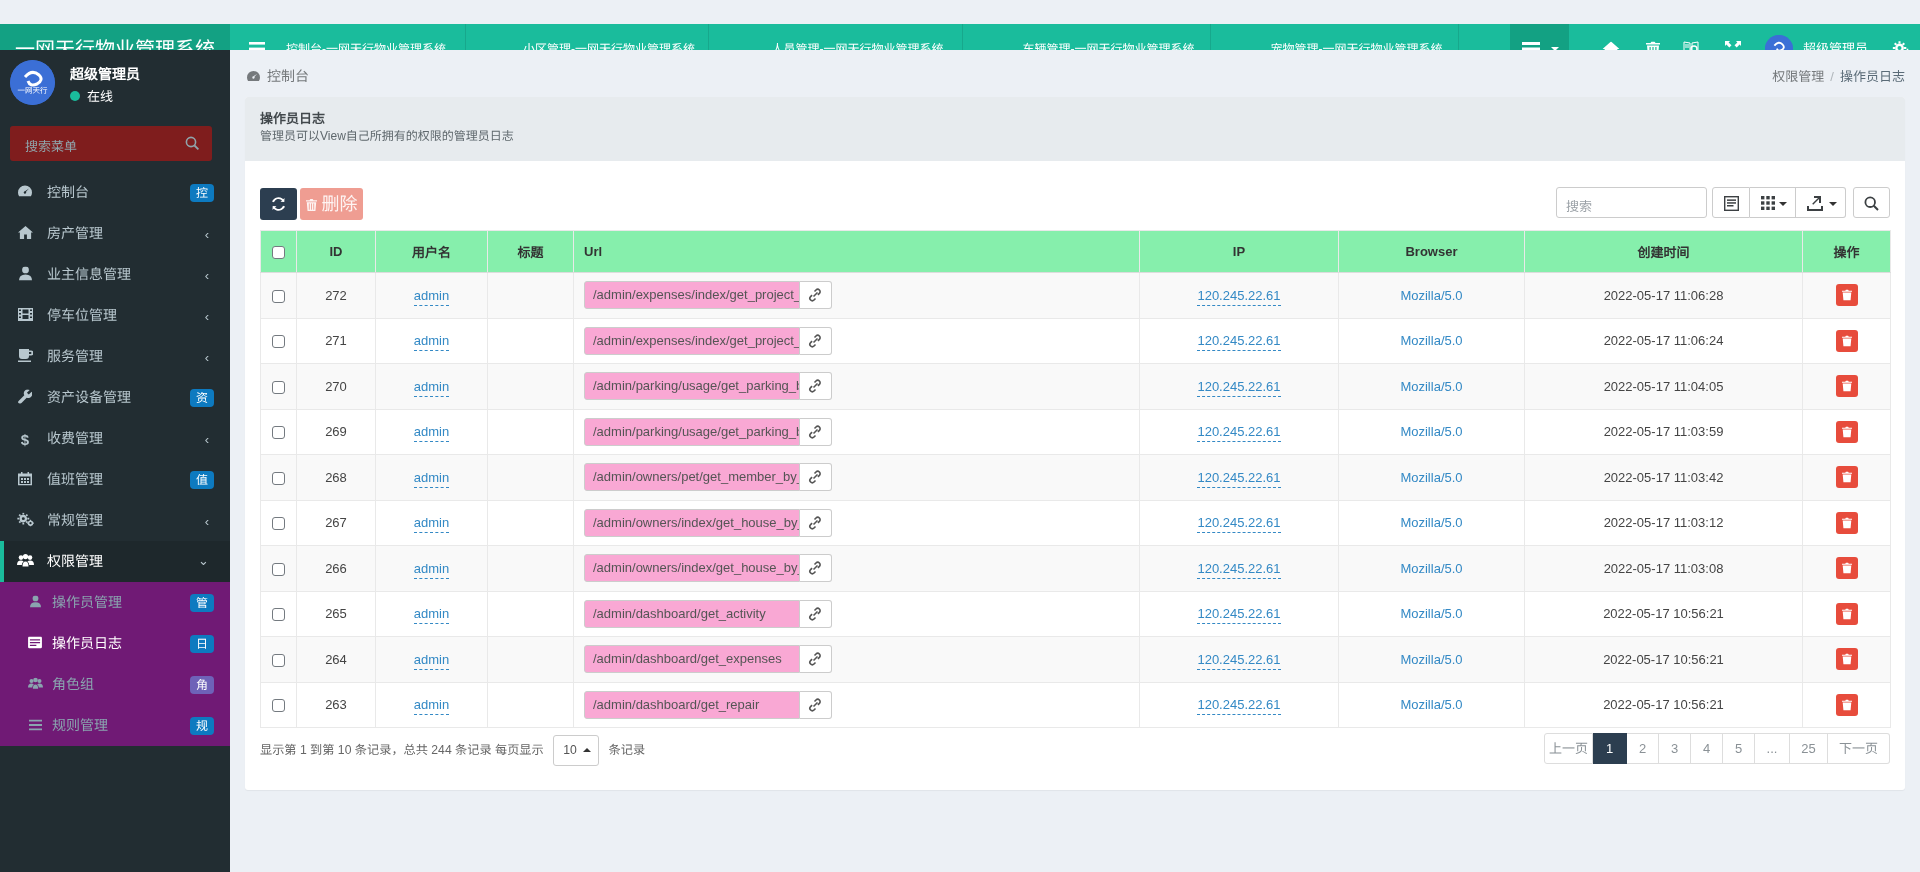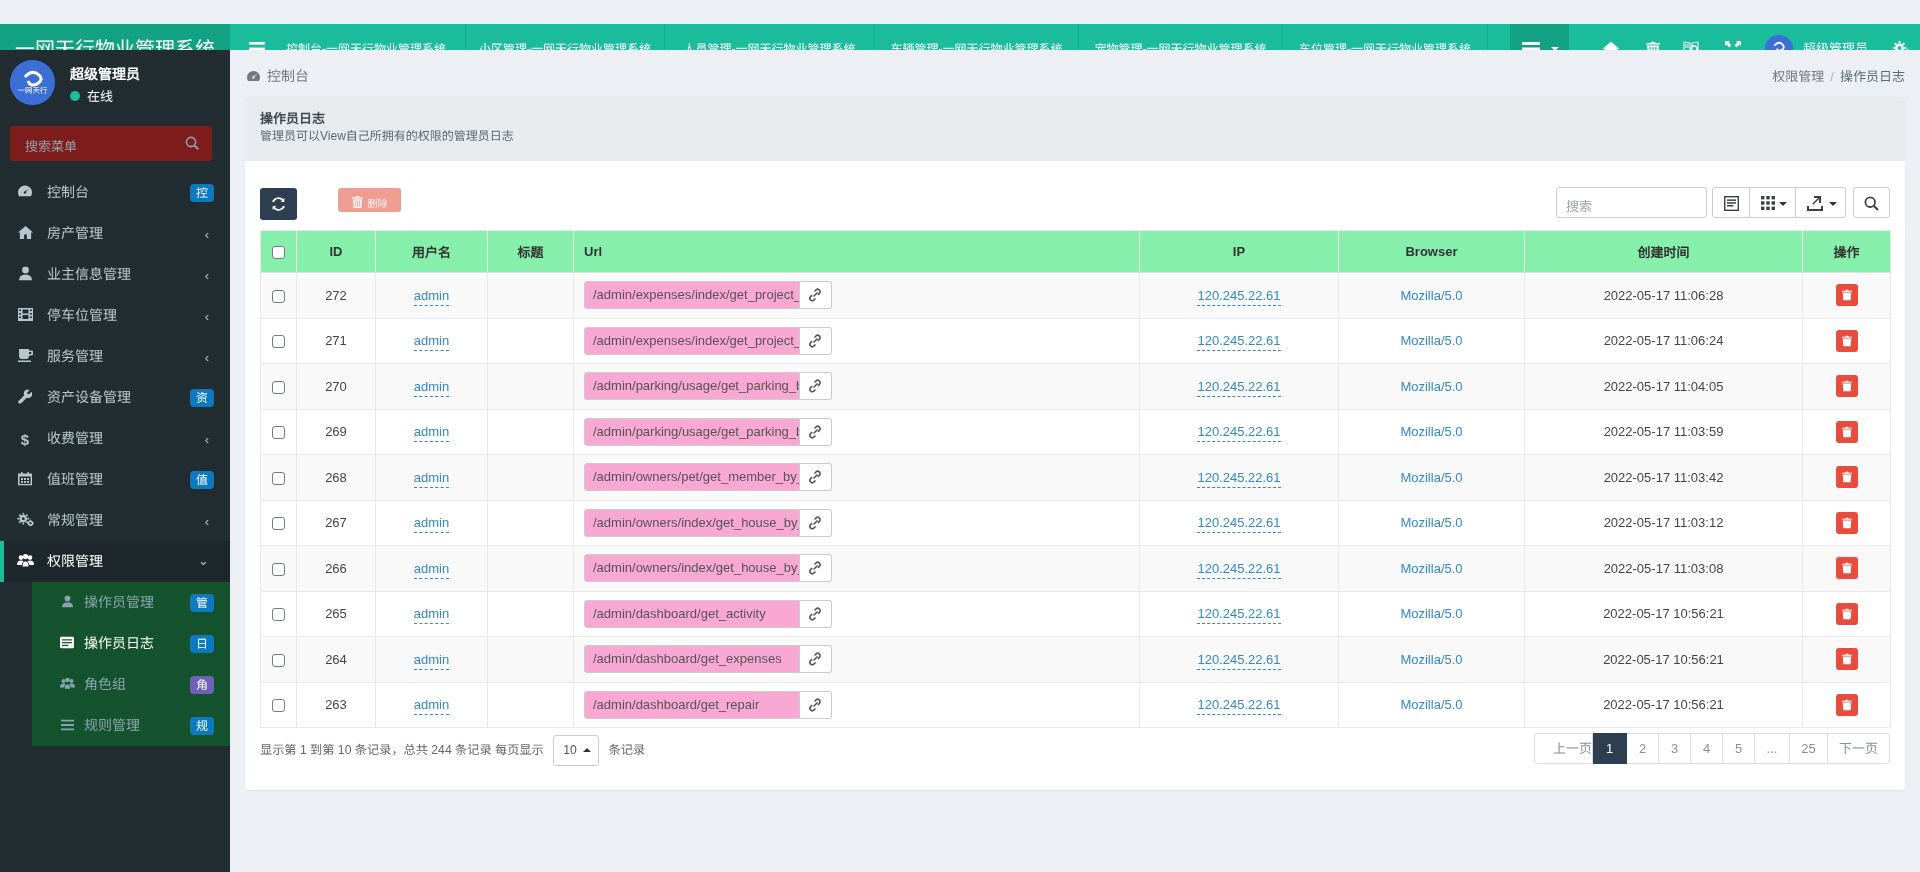--- a/index.html
+++ b/index.html
@@ -6,21 +6,21 @@
 * { margin:0; padding:0; box-sizing:border-box; }
 html,body { width:1920px; height:872px; overflow:hidden; font-family:"Liberation Sans",sans-serif; }
 body { background:#ecf0f5; font-size:13px; color:#444; }
 
 
 .navbar { position:absolute; left:0; top:0; width:1920px; height:50px; background:#1abc9c;margin-top:24px; }
 
 .brand { position:absolute; left:0; top:0; width:230px; height:50px; background:#13a183; color:#fff; font-size:20px; font-weight:normal; line-height:50px; text-align:center; letter-spacing:0px; }
 .nav-toggle { position:absolute; left:239px; top:0; width:36px; height:50px; color:#fff; text-align:center; }
 .nav-toggle svg { margin-top:18px; }
-.tabs { position:absolute; left:267px; top:0; height:50px; display:flex; overflow:hidden; width:1223px; }
+.tabs { position:absolute; left:267px; top:0; height:50px; display:flex; overflow:hidden; width:1223px;gap:44px; }
 .tabs .tab { height:50px; line-height:50px; color:#fff; font-size:12px; border-right:1px solid rgba(0,0,0,0.10); white-space:nowrap; text-align:center; flex:none; }
 .menu-dd { position:absolute; left:1510px; top:0; width:59px; height:50px; background:#13a183; color:#fff; }
 .menu-dd .bars { position:absolute; left:12px; top:18px; }
 .menu-dd .caret { position:absolute; right:10px; top:23px; width:0; height:0; border-left:4px solid transparent; border-right:4px solid transparent; border-top:4px solid #fff; }
 .top-ic { position:absolute; top:0; width:40px; height:50px; color:#fff; }
 .top-ic svg { position:absolute; left:50%; top:50%; transform:translate(-50%,-50%); }
 .avatar-sm { position:absolute; left:1765px; top:11px; width:28px; height:28px; border-radius:50%; background:#3b6fd6; overflow:hidden; }
 .uname { position:absolute; left:1803px; top:0; height:50px; line-height:50px; color:#fff; font-size:13px; }
 .cogs-ic { position:absolute; left:1884px; top:0; width:36px; height:50px; color:#fff; }
 .cogs-ic svg { position:absolute; left:50%; top:50%; transform:translate(-50%,-50%); }
@@ -38,21 +38,21 @@
 .smenu { position:absolute; left:0; top:122px; width:230px; }
 .mi { position:relative; height:41px; color:#b8c7ce; }
 .mi .ic { position:absolute; left:15px; top:50%; transform:translateY(-50%); width:20px; text-align:center; }
 .mi .tx { position:absolute; left:47px; top:0; line-height:41px; font-size:14px; }
 .mi .badge { position:absolute; right:16px; top:12px; min-width:24px; height:18px; line-height:18px; text-align:center; border-radius:4px; background:#0d7ac0; color:#fff; font-size:12px; padding:0 5px; }
 .mi .badge.purple { background:#6e62b8; }
 .mi .chev { position:absolute; right:21px; top:14px; color:#b8c7ce; }
 .mi.active-parent { background:#1e282c; border-left:4px solid #1abc9c; color:#fff; }
 .mi.active-parent .tx { left:43px; }
 .mi.active-parent .ic { left:11px; }
-.submenu { background:#14532d;margin-left:32px; }
+.submenu { background:#701a75; }
 .submenu .mi { color:#8aa4af; }
 .submenu .mi.cur { color:#fff; }
 .submenu .mi .ic { left:25px; }
 .submenu .mi .tx { left:52px; }
 
 
 .content { position:absolute; left:230px; top:50px; width:1690px; height:822px; background:#ecf0f5; }
 .crumb { position:absolute; left:16px; top:15px; color:#75797c; font-size:14px; }
 .crumb svg { vertical-align:-2px; margin-right:6px; }
 .crumb-r { position:absolute; right:15px; top:16px; color:#75797c; font-size:13px; }
@@ -61,21 +61,21 @@
 .panel { position:absolute; left:15px; top:47px; width:1660px; background:#fff; border-radius:3px; box-shadow:0 1px 1px rgba(0,0,0,0.05); }
 .panel-heading { height:64px; background:#e7ebee; border-radius:3px 3px 0 0; padding:14px 15px 0 15px; }
 .panel-heading .t { font-size:13px; font-weight:bold; color:#42484c; line-height:15px; margin-bottom:3px; }
 .panel-heading .d { font-size:12px; color:#5f686d; line-height:15px; }
 .panel-body { position:relative; padding:27px 15px 15px 15px; height:629px; }
 
 
 .btn { position:absolute; border-radius:3px; text-align:center; }
 .btn-refresh { left:15px; top:27px; width:37px; height:32px; background:#2c3e50; color:#fff; }
 .btn-refresh svg { margin-top:9px; }
-.btn-del { left:55px; top:27px; width:63px; height:24px; background:#ef9d92; color:#fef4f3; line-height:32px; font-size:10px;margin-left:38px; }
+.btn-del { left:55px; top:27px; width:63px; height:32px; background:#ef9d92; color:#fef4f3; line-height:32px; font-size:18px; }
 .tool-right { position:absolute; right:15px; top:26px; width:600px; height:31px; }
 .srch-in { position:absolute; right:183px; top:0; width:151px; height:31px; border:1px solid #ccc; border-radius:3px; background:#fff; }
 .srch-in .ph { position:absolute; left:9px; top:8px; color:#9aa0a6; font-size:13px; }
 .bgrp { position:absolute; right:44px; top:0; height:31px; display:flex; }
 .bgrp .b { height:31px; border:1px solid #ccc; border-left:none; background:#fff; position:relative; flex:none; }
 .bgrp .b:first-child { border-left:1px solid #ccc; border-radius:3px 0 0 3px; }
 .bgrp .b:last-child { border-radius:0 3px 3px 0; }
 .bgrp .b svg { position:absolute; left:11px; top:8px; }
 .caret-d { display:inline-block; width:0; height:0; border-left:4px solid transparent; border-right:4px solid transparent; border-top:4px solid #333; position:absolute; right:8px; top:14px; }
 .btn-q { position:absolute; right:0; top:0; width:37px; height:31px; border:1px solid #ccc; border-radius:3px; background:#fff; }
@@ -689,21 +689,21 @@
               <td>2022-05-17 10:56:21</td>
             <td><span class="btn-rdel"><svg width="10" height="12" viewBox="0 0 14 15">
                     <path d="M1 4 L13 4 L12 15 L2 15 Z M0 1.5 L4.5 1.5 L5.5 0 L8.5 0 L9.5 1.5 L14 1.5 L14 3 L0 3 Z" fill="#fff"></path>
                   </svg></span></td>
           </tr>
         </tbody>
       </table>
 
       <div class="pg-info">显示第 1 到第 10 条记录，总共 244 条记录 每页显示 <span class="pg-dd">10<span class="caret-u"></span></span> 条记录</div>
       <div class="pager">
-        <div class="p" style="width:59px;padding:0;text-align:right;">上一页</div>
+        <div class="p" style="width:49px;padding:0;">上一页</div>
         <div class="p act" style="width:34px;padding:0;">1</div>
         <div class="p" style="width:32px;padding:0;">2</div>
         <div class="p" style="width:32px;padding:0;">3</div>
         <div class="p" style="width:31px;padding:0;">4</div>
         <div class="p" style="width:32px;padding:0;">5</div>
         <div class="p" style="width:35px;padding:0;">...</div>
         <div class="p" style="width:38px;padding:0;">25</div>
         <div class="p" style="width:62px;padding:0;">下一页</div>
       </div>
     </div>

